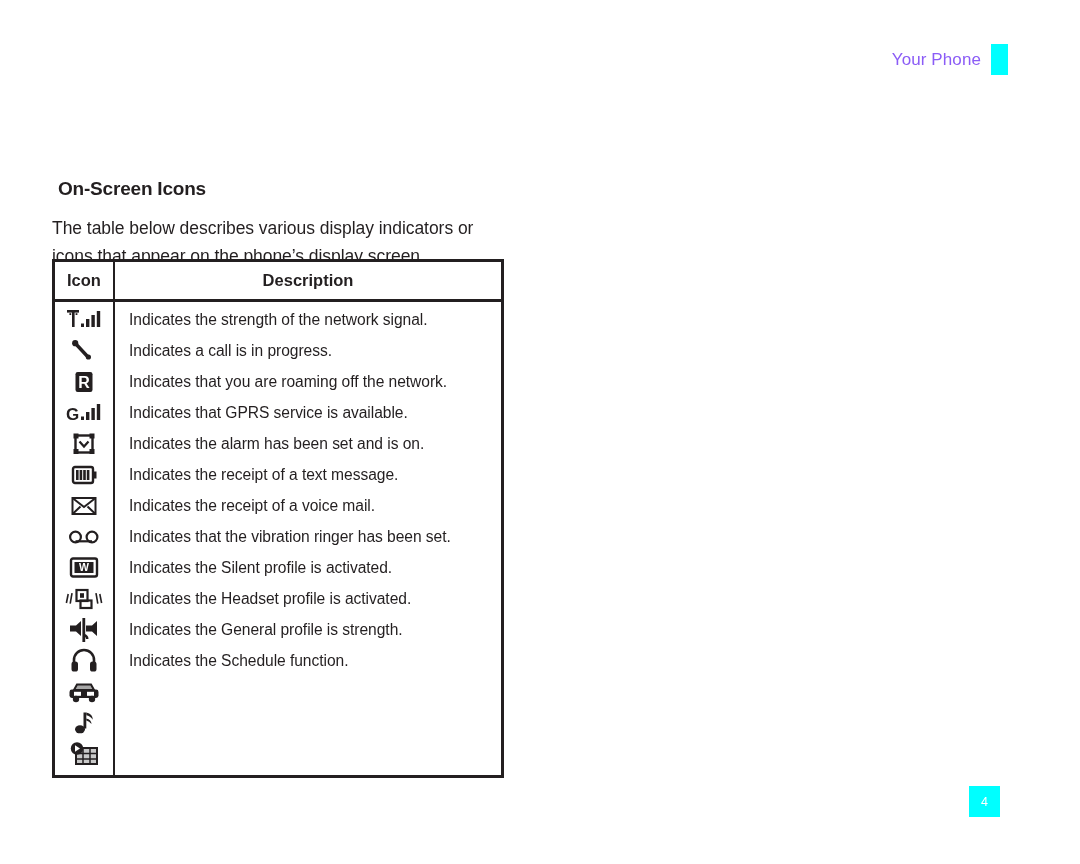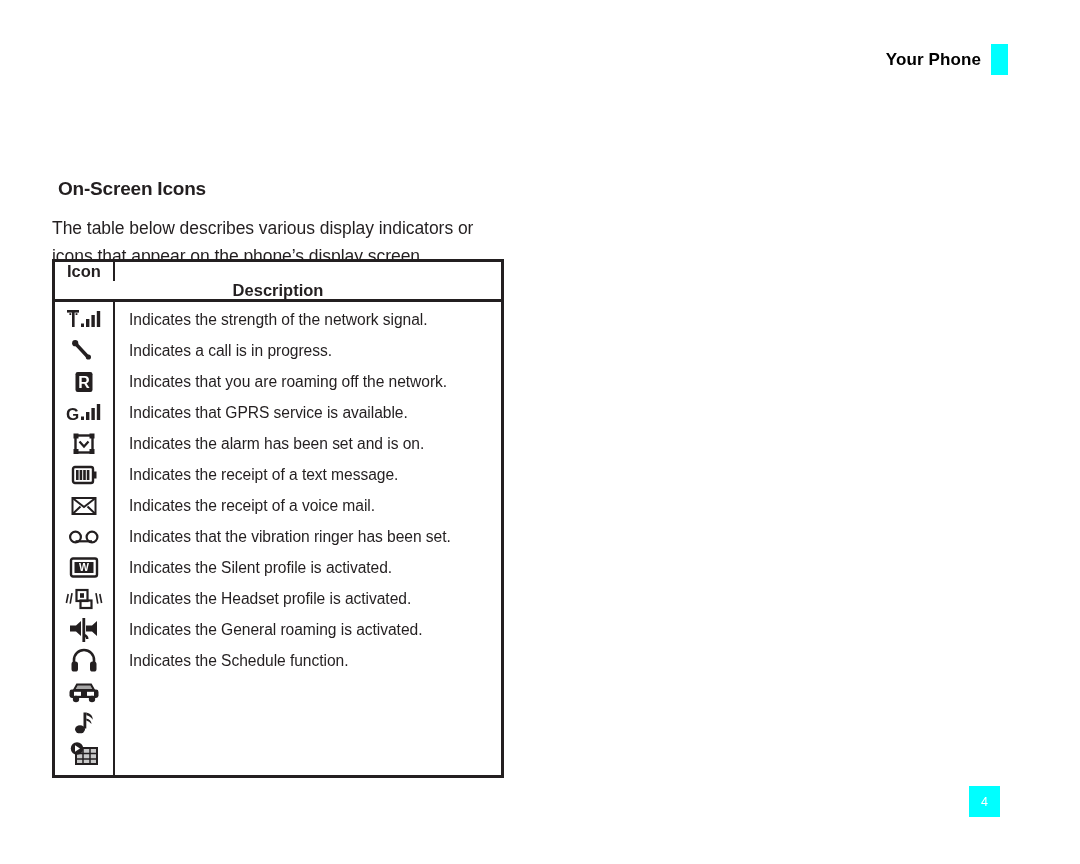--- a/index.html
+++ b/index.html
@@ -20,23 +20,23 @@
   #running-header {
     position: absolute;
     top: 44px;
     right: 72px;
     display: flex;
     align-items: center;
     gap: 10px;
   }
   #running-header .hdr-text {
     font-size: 17px;
-    font-weight: bold;
+    font-weight: normal;
     letter-spacing: .1px;
-    color: #000000;
+    color: #8b5cf6;
     white-space: nowrap;
   }
   #running-header .hdr-tab {
     width: 17px;
     height: 31px;
     background: #00ffff;
     display: block;
   }
 
   
@@ -66,21 +66,20 @@
     width: 452px;
     border: 3px solid #231f20;
     border-collapse: separate;
     background: #fff;
     box-sizing: border-box;
   }
   .tbl-head {
     display: flex;
     border-bottom: 3px solid #231f20;
     height: 37px;
-    flex-direction: column;
   }
   .tbl-head .th-icon {
     width: 60px;
     box-sizing: border-box;
     border-right: 2px solid #231f20;
     display: flex;
     align-items: center;
     justify-content: center;
     font-size: 16.5px;
     font-weight: bold;
@@ -366,20 +365,20 @@
       <div class="desc-cell">Indicates the strength of the network signal.</div>
       <div class="desc-cell">Indicates a call is in progress.</div>
       <div class="desc-cell">Indicates that you are roaming off the network.</div>
       <div class="desc-cell">Indicates that GPRS service is available.</div>
       <div class="desc-cell">Indicates the alarm has been set and is on.</div>
       <div class="desc-cell">Indicates the receipt of a text message.</div>
       <div class="desc-cell">Indicates the receipt of a voice mail.</div>
       <div class="desc-cell">Indicates that the vibration ringer has been set.</div>
       <div class="desc-cell">Indicates the Silent profile is activated.</div>
       <div class="desc-cell">Indicates the Headset profile is activated.</div>
-      <div class="desc-cell">Indicates the General roaming is activated.</div>
+      <div class="desc-cell">Indicates the General profile is strength.</div>
       <div class="desc-cell">Indicates the Schedule function.</div>
     </div>
 
   </div>
 </div>
 
 <div id="page-number">4</div>
 
 </body></html>

